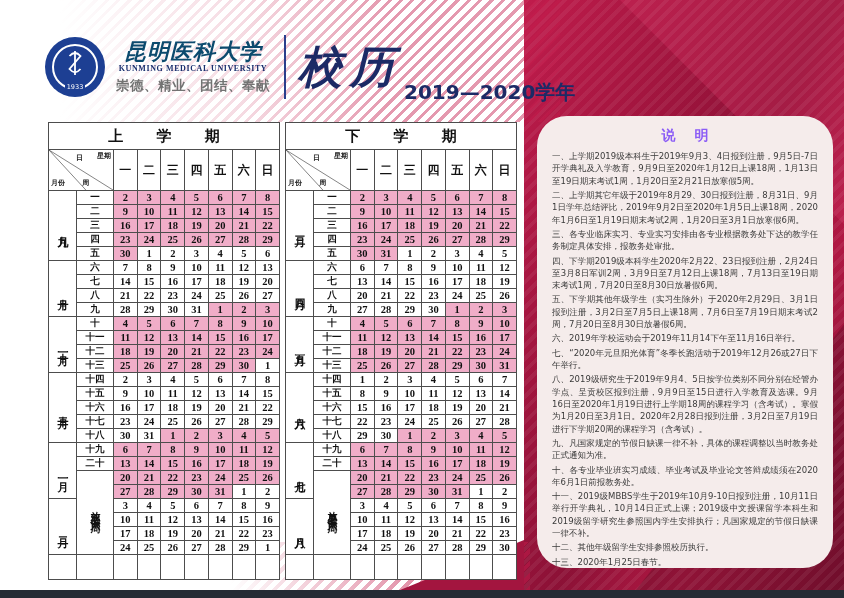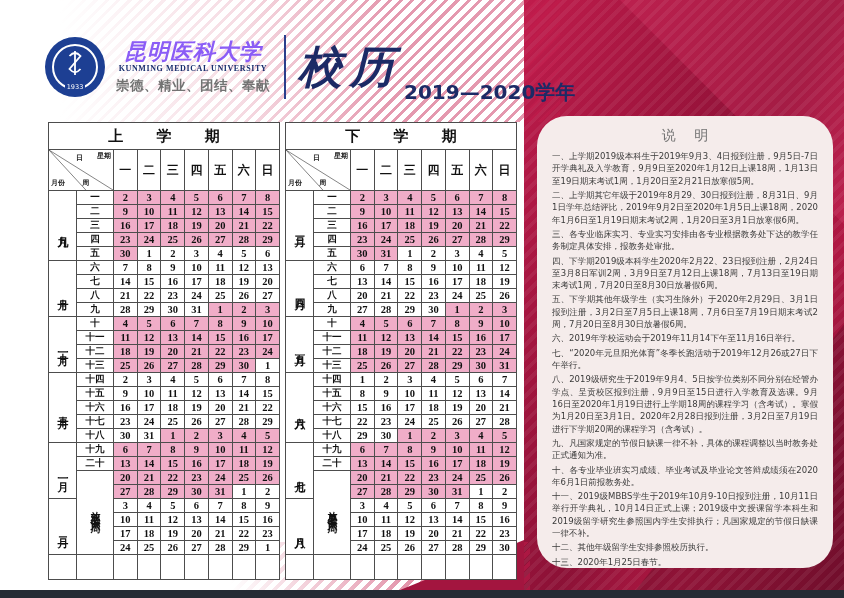--- a/index.html
+++ b/index.html
@@ -22,21 +22,21 @@
     background:repeating-linear-gradient(135deg,rgba(196,28,76,.5) 0 4px,rgba(255,255,255,0) 4px 9px);}
   .stripes-bottom-fade{position:absolute;left:230px;top:542px;width:190px;height:48px;
     background:linear-gradient(90deg,#fff 0%,rgba(255,255,255,0) 100%);}
   .bottom-wedge{position:absolute;left:400px;top:540px;width:124px;height:50px;background:#a3153f;
     clip-path:polygon(100% 0,100% 100%,0 100%);}
   .bottom-bar{position:absolute;left:0;bottom:0;width:100%;height:8px;background:#262b34;}
   
   .header{position:absolute;left:44px;top:20px;height:94px;display:flex;align-items:center;z-index:10;}
   .namecol{margin-left:10px;text-align:center;}
   .uni-cn{font-family:"DejaVu Serif","Liberation Serif",serif;font-style:italic;font-weight:bold;
-    font-size:22px;color:#8b5cf6;letter-spacing:1px;line-height:1.1;}
+    font-size:22px;color:#0c4a6e;letter-spacing:1px;line-height:1.1;}
   .uni-en{font-size:8px;font-family:"Liberation Serif",serif;font-weight:bold;color:#1a2f6e;
     letter-spacing:.6px;margin-top:1px;}
   .motto{font-size:13.5px;font-weight:bold;color:#737373;margin-top:4px;letter-spacing:.5px;}
   .divider{width:2px;height:64px;background:#2b3f8c;margin:0 12px 0 14px;}
   .cal-big{font-family:"DejaVu Serif","Liberation Serif",serif;font-style:italic;font-weight:bold;
     font-size:44px;color:#1c2a66;line-height:1;letter-spacing:8px;}
   .year-range{font-size:20px;font-weight:bold;color:#1c2a66;align-self:flex-end;margin:0 0 8px 2px;white-space:nowrap;}
   
   table.cal{position:absolute;top:122px;border-collapse:collapse;table-layout:fixed;width:232px;background:#fff;z-index:5;}
   #cal1{left:48px;}
@@ -52,22 +52,22 @@
     letter-spacing:2px;line-height:1;display:inline-block;}
   .cal .wlabel{font-size:9.5px;font-weight:bold;}
   .cal .vac span{writing-mode:vertical-rl;text-orientation:upright;font-size:10px;font-weight:bold;
     letter-spacing:3px;line-height:1;display:inline-block;}
   .cal .day{font-family:"Liberation Serif","DejaVu Serif",serif;font-size:10.5px;font-weight:bold;}
   .cal .hl{background:#f0adc8;}
   .cal tr.empty-row td{height:24px;}
   
   .notes{position:absolute;left:537px;top:116px;width:296px;height:452px;background:#f5eceb;
     border-radius:30px;z-index:6;padding:11px 15px 8px;box-sizing:border-box;}
-  .notes h2{margin:0 0 5px;text-align:center;font-size:14px;font-weight:normal;letter-spacing:7px;
-    text-indent:7px;color:#737373;}
+  .notes h2{margin:0 0 5px;text-align:center;font-size:14px;font-weight:bold;letter-spacing:7px;
+    text-indent:7px;color:#8b5cf6;}
   .notes p{margin:0 0 2px;font-size:8.5px;line-height:1.45;text-align:justify;color:#3a3a3a;}
 </style>
 </head>
 <body>
 
 <div class="bg-right">
   <div class="f1"></div>
   <div class="f2"></div>
   <div class="f3"></div>
 </div>

